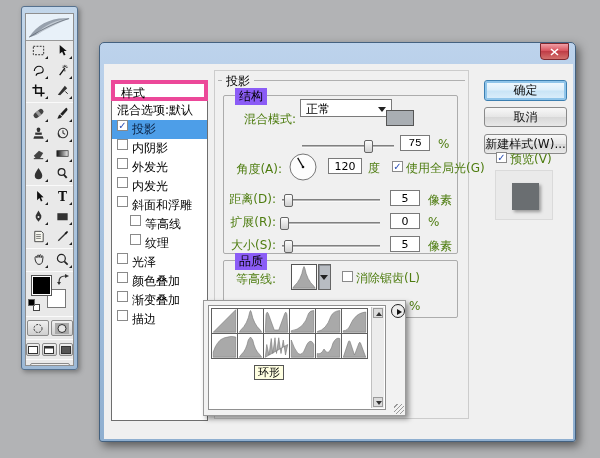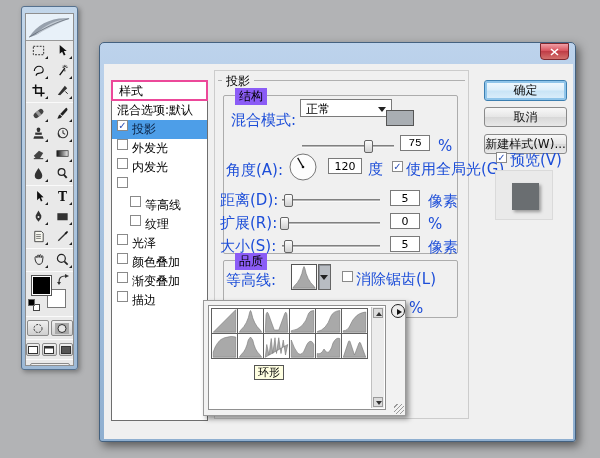--- a/index.html
+++ b/index.html
@@ -40,26 +40,26 @@
   
   .dialog { position:absolute; left:99px; top:42px; width:477px; height:400px;
     background:linear-gradient(180deg,#bdd3ec,#8fafd0); border:1px solid #44617f;
     border-radius:5px 5px 3px 3px; box-shadow:3px 4px 10px rgba(0,0,0,.5); }
   .titlebar { position:absolute; left:4px; top:2px; width:440px; height:19px;
     font-size:12px; color:#1e3c5a; line-height:19px; padding-left:6px; }
   .closebtn { position:absolute; right:6px; top:0; width:29px; height:17px;
     background:linear-gradient(180deg,#f09ea6 0%,#d9545e 45%,#bf3a44 46%,#d2706c 100%);
     border:1px solid #7e272e; border-radius:0 0 4px 4px; display:flex; align-items:center; justify-content:center; }
   .client { position:absolute; left:4px; top:21px; width:469px; height:375px; background:#f0f0f0; }
-  .lbl { position:absolute; font-size:15px; color:#1d4ed8; white-space:nowrap; }
+  .lbl { position:absolute; font-size:12px; color:#4d7c0f; white-space:nowrap; }
   .rlbl { text-align:right; }
 
   
   .styles-header { position:absolute; left:7px; top:16px; width:97px; height:21px;
-    background:#fff; border:2px solid #ec4899; font-size:12px; line-height:19px; padding-left:6px; }
+    background:#fff; border:4px solid #ec4899; font-size:12px; line-height:19px; padding-left:6px; }
   .styles-list { position:absolute; left:7px; top:37px; width:97px; height:320px;
     background:#fff; border:1px solid #6e6e6e; border-top:none; overflow:hidden; }
   .sitem { position:relative; height:19px; font-size:12px; line-height:19px; display:flex;
     align-items:flex-start; padding-left:5px; white-space:nowrap; }
   .sitem.sel { background:#4d9ee8; color:#0a2040; }
   .sitem.ind { padding-left:18px; }
   .cb { width:11px; height:11px; background:#fff; border:1px solid #8a8a8a; margin-right:4px;
     font-size:10px; line-height:9px; font-weight:bold; color:#2d50b5; text-align:center; flex:none; }
 
   
@@ -288,28 +288,33 @@
       <div class="styles-list" id="styles-list">
           <div class="sitem">
             <span>混合选项:默认</span>
           </div>
           <div class="sitem sel">
             <span class="cb">✓</span>
             <span>投影</span>
           </div>
           <div class="sitem">
             <span class="cb"></span>
+            <span>内阴影</span>
+          </div>
+          <div class="sitem">
+            <span class="cb"></span>
             <span>外发光</span>
           </div>
           <div class="sitem">
             <span class="cb"></span>
             <span>内发光</span>
           </div>
           <div class="sitem">
             <span class="cb"></span>
+            <span>斜面和浮雕</span>
           </div>
           <div class="sitem ind">
             <span class="cb"></span>
             <span>等高线</span>
           </div>
           <div class="sitem ind">
             <span class="cb"></span>
             <span>纹理</span>
           </div>
           <div class="sitem">

